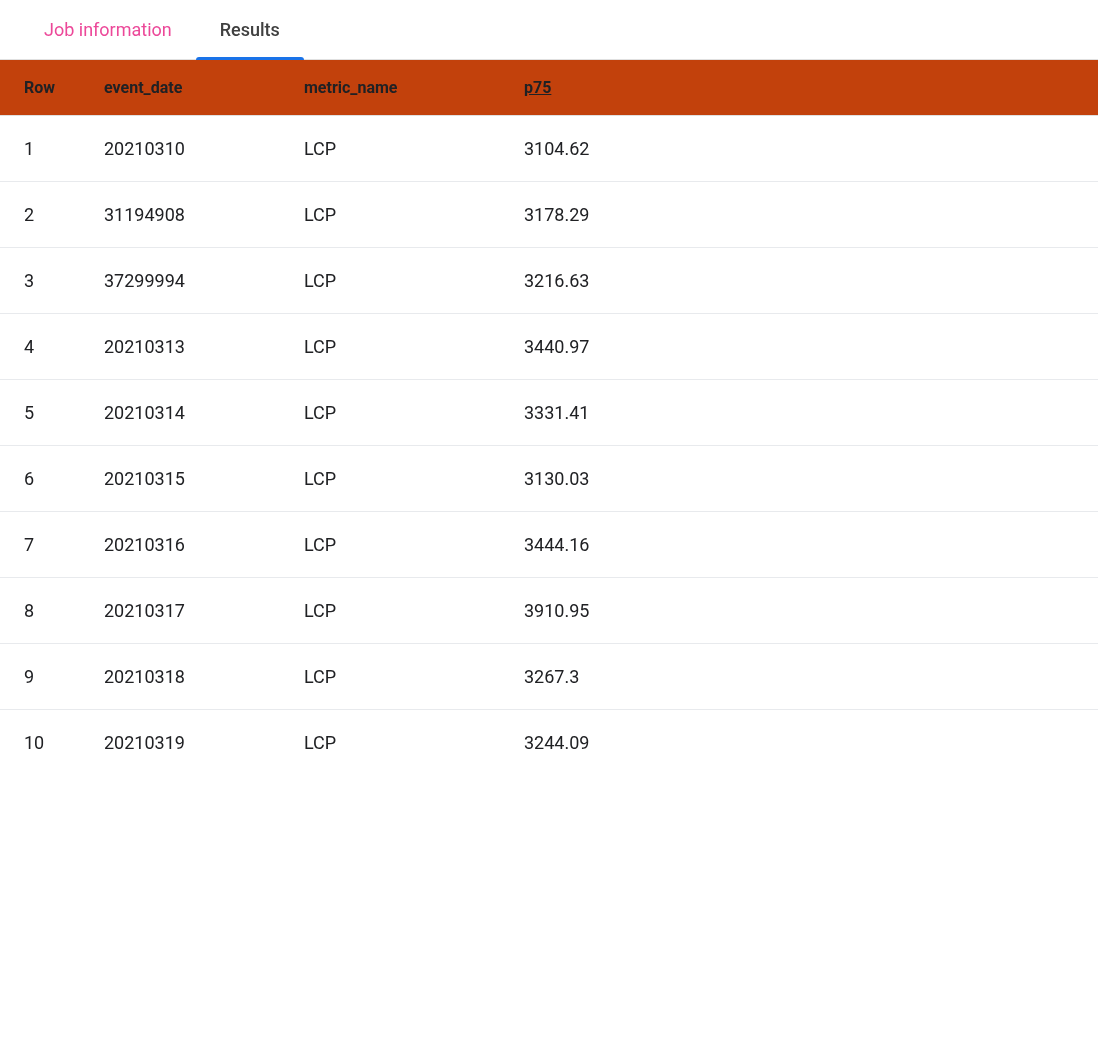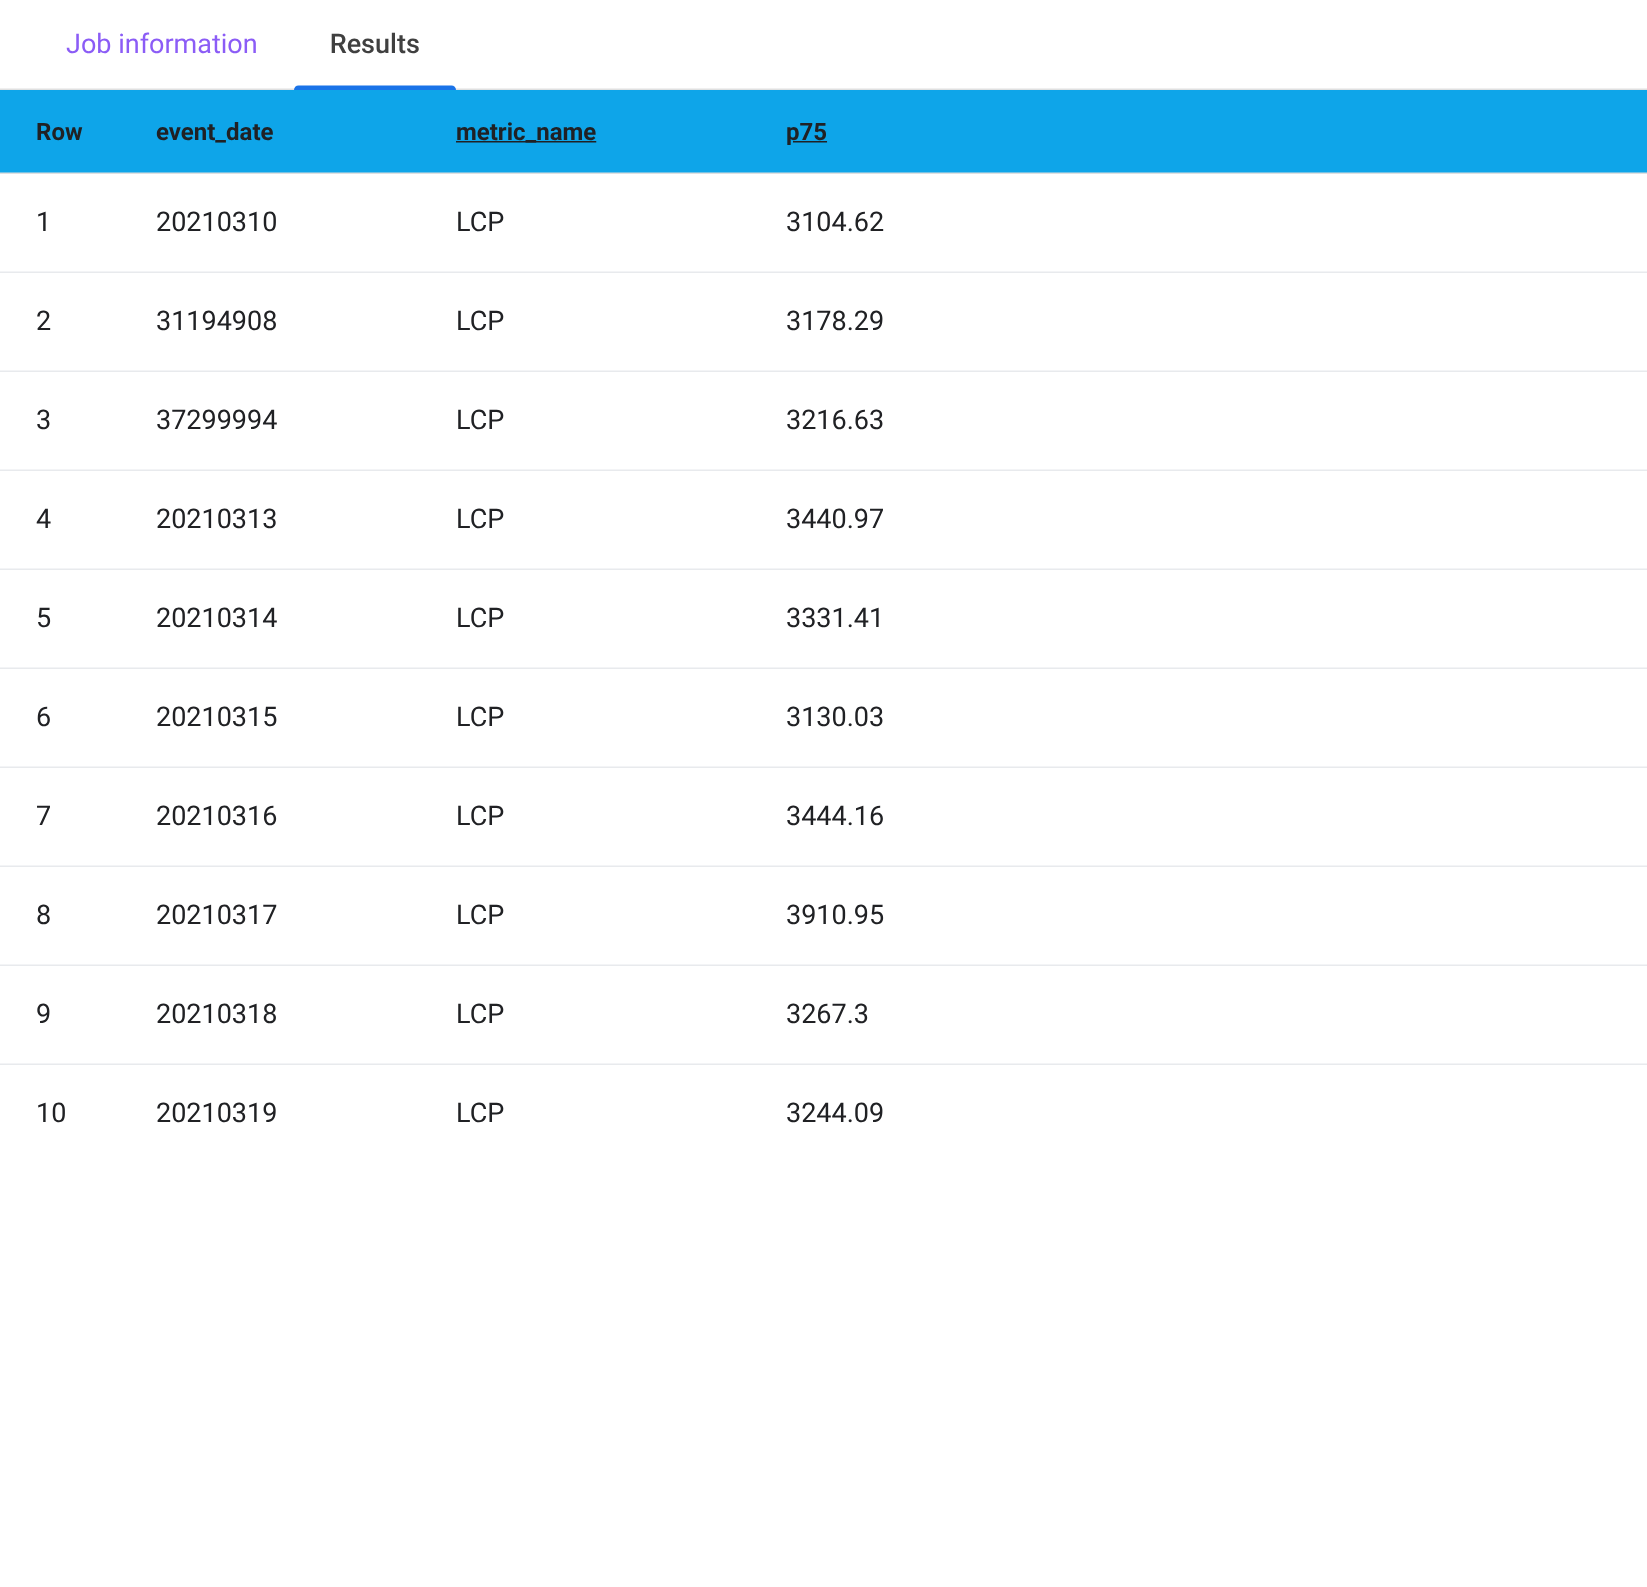--- a/index.html
+++ b/index.html
@@ -23,21 +23,21 @@
       padding: 0 20px;
       height: 60px;
     }
 
     .tab {
       padding: 0 24px;
       height: 60px;
       display: flex;
       align-items: center;
       font-size: 18px;
-      color: #8b5cf6;
+      color: #ec4899;
       cursor: pointer;
       position: relative;
       white-space: nowrap;
     }
 
     .tab.active {
       color: #404040;
       font-weight: 500;
     }
 
@@ -56,21 +56,21 @@
       padding: 0;
       overflow-x: auto;
     }
 
     table {
       width: 100%;
       border-collapse: collapse;
     }
 
     thead tr {
-      background: #0ea5e9;
+      background: #c2410c;
     }
 
     thead th {
       text-align: left;
       padding: 18px 24px;
       font-size: 16px;
       font-weight: 700;
       color: #202124;
       border-bottom: 1px solid #e0e0e0;
     }
@@ -93,21 +93,20 @@
     .col-row {
       width: 80px;
     }
 
     .col-event-date {
       width: 200px;
     }
 
     .col-metric-name {
       width: 220px;
-      text-decoration: underline;
     }
 
     .col-p75 {
       width: 200px;
       text-decoration: underline;
     }
 
     .col-extra {
       width: auto;
     }

